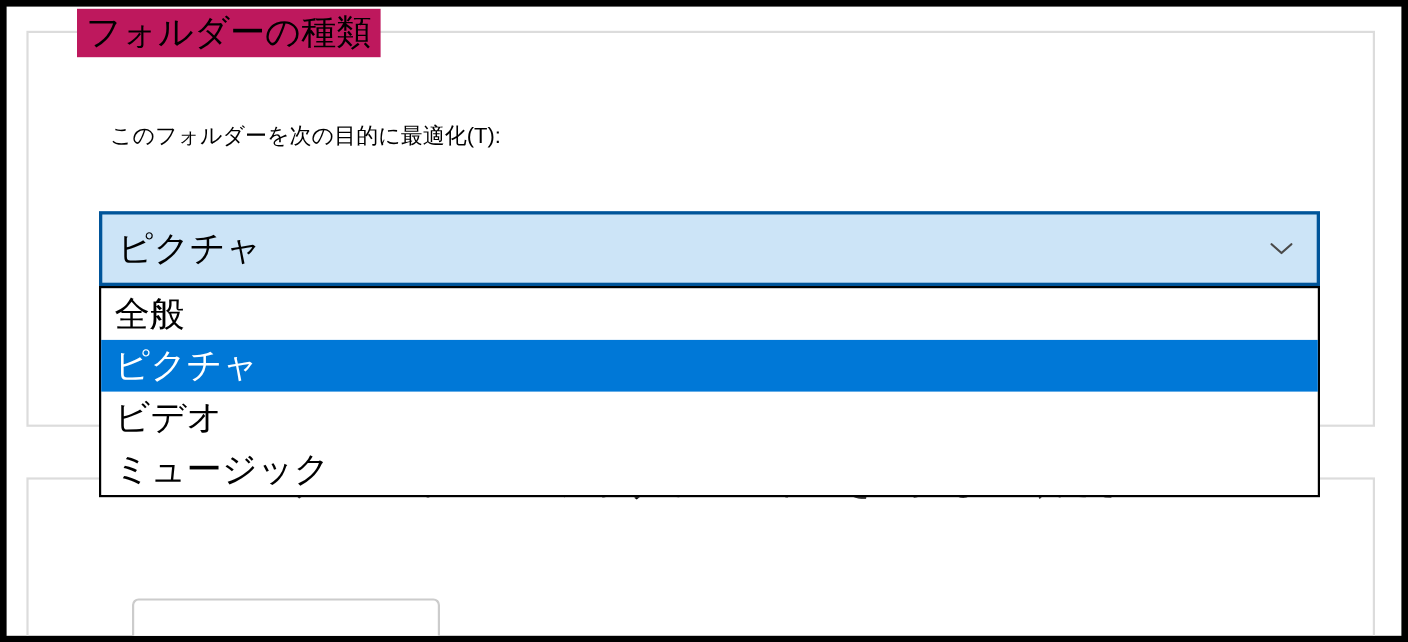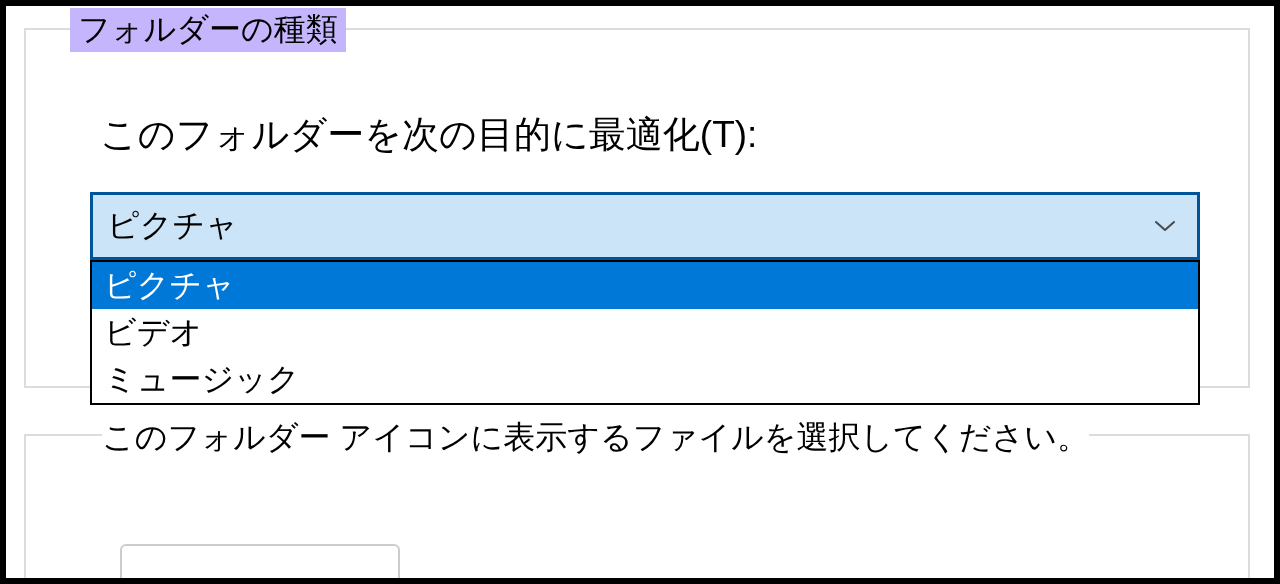--- a/index.html
+++ b/index.html
@@ -29,30 +29,30 @@
     .fieldset-second {
       top: 428px;
       left: 18px;
       right: 24px;
       height: 160px;
     }
     .legend {
       position: absolute;
       top: -22px;
       left: 44px;
-      background: #c4b5fd;
+      background: #be185d;
       padding: 0 8px;
       font-size: 32px;
       color: #000000;
     }
     .prompt-label {
       position: absolute;
       top: 80px;
       left: 74px;
-      font-size: 37px;
+      font-size: 20px;
       color: #000000;
     }
     .second-prompt {
       position: absolute;
       top: -20px;
       left: 76px;
       background: #ffffff;
       font-size: 32px;
       color: #000000;
       white-space: nowrap;
@@ -132,20 +132,21 @@
 <div class="dropdown-container">
   <div class="dropdown-selected">
     <span class="dropdown-selected-text">ピクチャ</span>
     <span class="chevron">
       <svg viewBox="0 0 22 14">
         <polyline points="2,3 11,11 20,3" stroke="#4a4a4a" stroke-width="2" fill="none" stroke-linecap="round" stroke-linejoin="round"></polyline>
       </svg>
     </span>
   </div>
   <div class="dropdown-list">
+    <div class="dropdown-item">全般</div>
     <div class="dropdown-item highlighted">ピクチャ</div>
     <div class="dropdown-item">ビデオ</div>
     <div class="dropdown-item">ミュージック</div>
   </div>
 </div>
 
 <div class="fieldset fieldset-second">
   <div class="second-prompt">このフォルダー アイコンに表示するファイルを選択してください。</div>
   <div class="btn-outline"></div>
 </div>

